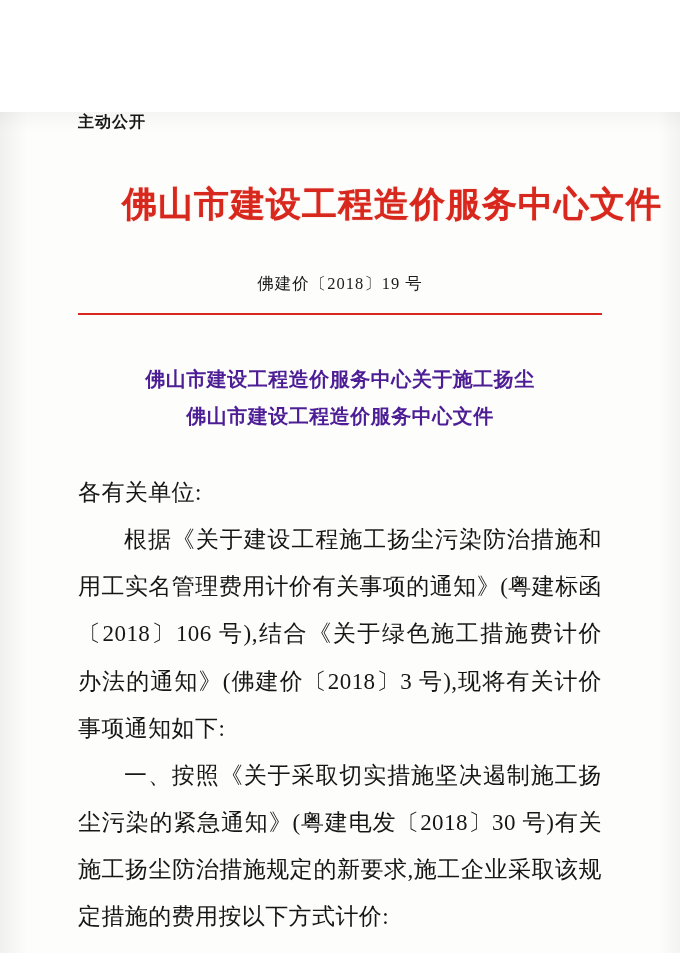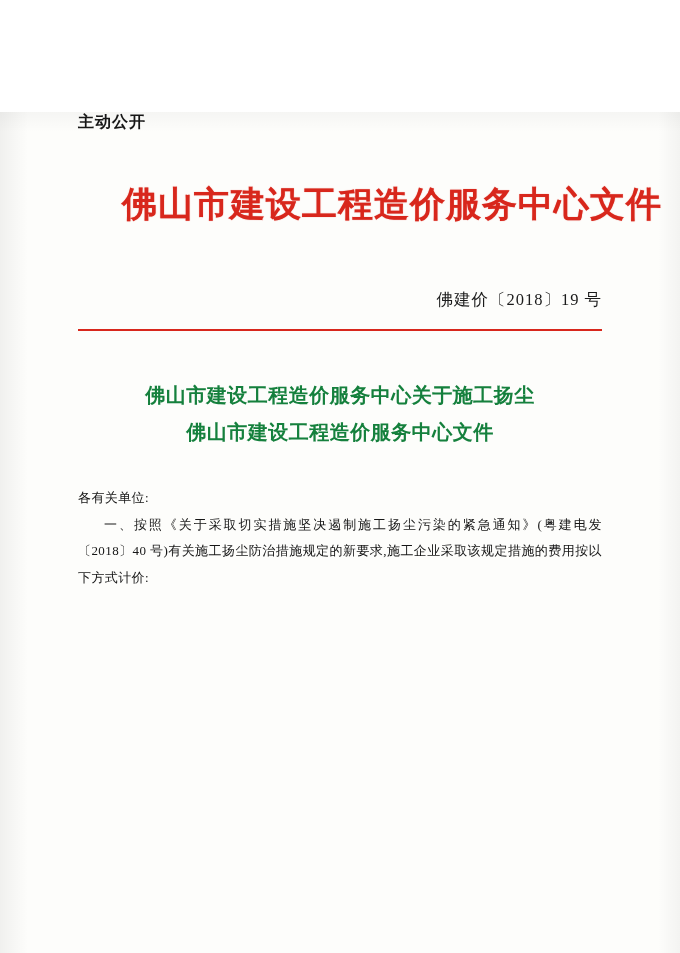--- a/index.html
+++ b/index.html
@@ -56,48 +56,48 @@
     font-weight: bold;
     font-size: 35px;
     letter-spacing: 1px;
     line-height: 1.2;
     white-space: nowrap;
     text-shadow: 0 0 1px rgba(216,39,28,0.6);
     margin-left: 44px;
   }
 
   .doc-number {
-    margin-top: 64px;
-    text-align: right;
+    margin-top: 48px;
+    text-align: center;
     font-size: 16.5px;
     letter-spacing: 1px;
     color: #1b1b1b;
   }
 
   .red-rule {
     margin: 18px 0 0 0;
     height: 2px;
     background: #d8271c;
   }
 
   .title-block {
     margin-top: 46px;
     text-align: center;
     font-family: "Liberation Sans", "DejaVu Sans", sans-serif;
     font-weight: bold;
     font-size: 20px;
     line-height: 1.85;
-    color: #15803d;
+    color: #4c1d95;
     letter-spacing: 0.5px;
   }
   .title-block div { white-space: nowrap; }
 
   .body-block {
     margin-top: 34px;
-    font-size: 13px;
+    font-size: 23px;
     line-height: 2.05;
     color: #161616;
     text-align: justify;
     letter-spacing: 0.4px;
   }
   .body-block p {
     margin: 0;
   }
   .indent-2 { text-indent: 2em; }
   .indent-0 { text-indent: 0; }
@@ -116,17 +116,18 @@
 
     <div class="red-rule"></div>
 
     <div class="title-block">
       <div>佛山市建设工程造价服务中心关于施工扬尘</div>
       <div>佛山市建设工程造价服务中心文件</div>
     </div>
 
     <div class="body-block">
       <p class="indent-0">各有关单位:</p>
-      <p class="indent-2">一、按照《关于采取切实措施坚决遏制施工扬尘污染的紧急通知》(粤建电发〔2018〕40 号)有关施工扬尘防治措施规定的新要求,施工企业采取该规定措施的费用按以下方式计价:</p>
+      <p class="indent-2">根据《关于建设工程施工扬尘污染防治措施和用工实名管理费用计价有关事项的通知》(粤建标函〔2018〕106 号),结合《关于绿色施工措施费计价办法的通知》(佛建价〔2018〕3 号),现将有关计价事项通知如下:</p>
+      <p class="indent-2">一、按照《关于采取切实措施坚决遏制施工扬尘污染的紧急通知》(粤建电发〔2018〕30 号)有关施工扬尘防治措施规定的新要求,施工企业采取该规定措施的费用按以下方式计价:</p>
     </div>
 
   </div>
 </div>
 
 </body></html>

